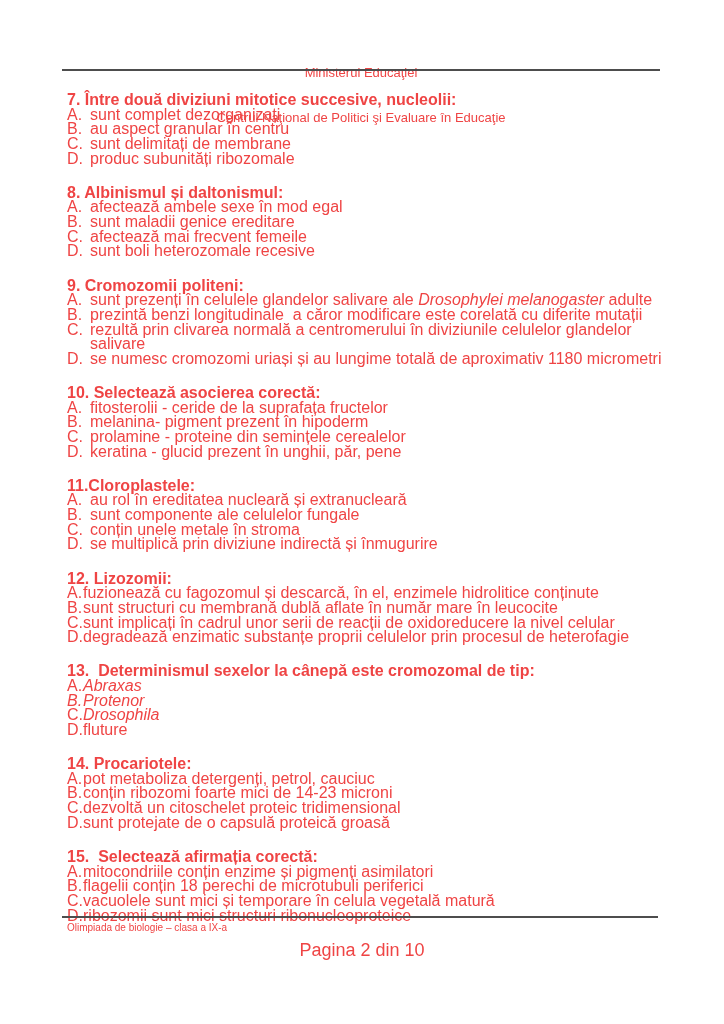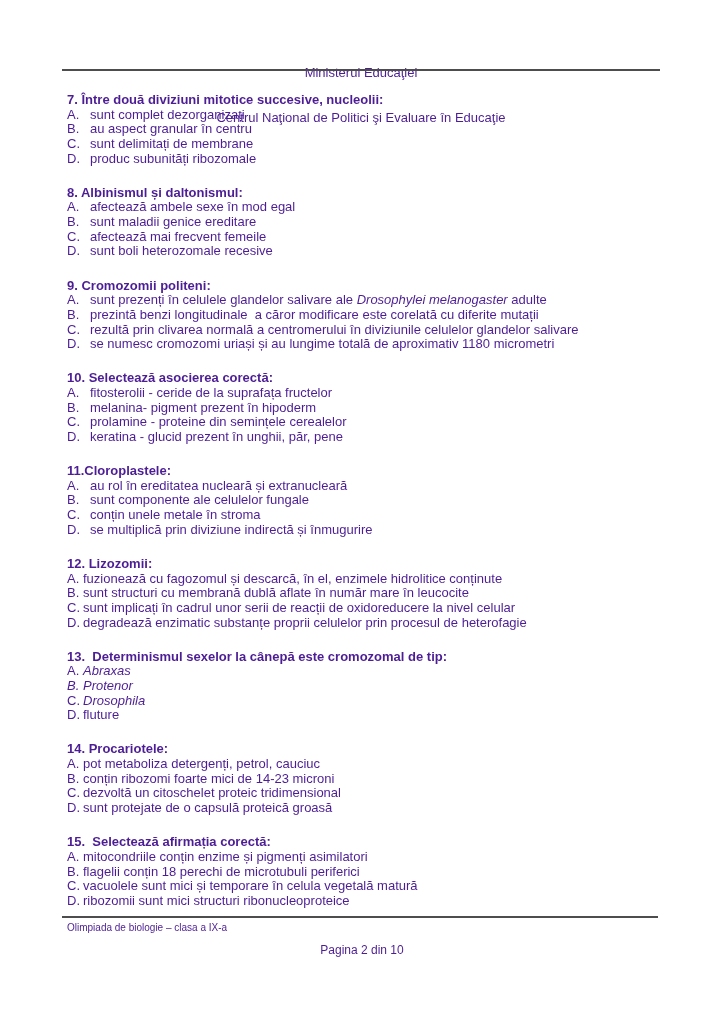--- a/index.html
+++ b/index.html
@@ -2,40 +2,40 @@
 <html><head>
 <meta charset="utf-8">
 <style>
   html, body { margin: 0; padding: 0; background: #ffffff; }
   .page {
     position: relative;
     width: 724px;
     height: 1024px;
     background: #ffffff;
     font-family: "Liberation Sans", sans-serif;
-    color: #4c1d95;
+    color: #ef4444;
     overflow: hidden;
   }
   .header {
     position: absolute;
     top: 35px; left: 62px; right: 64px;
     text-align: center;
     font-size: 13px;
     line-height: 15px;
     white-space: pre-wrap;
   }
   .header-rule {
     position: absolute;
     top: 69px; left: 62px; right: 64px;
     border-top: 2px solid #4d4d4d;
   }
   .content {
     position: absolute;
     top: 93px; left: 67px; right: 58px;
-    font-size: 13px;
+    font-size: 16px;
     line-height: 14.65px;
     white-space: pre-wrap;
   }
   .question { margin: 0 0 19.5px 0; }
   .q-title { font-weight: bold; margin: 0; }
   .option { margin: 0; display: flex; }
   .option .letter { flex: 0 0 auto; }
   .wide .letter { width: 23px; }
   .narrow .letter { width: 16px; }
   .letter.it { font-style: italic; }
@@ -48,21 +48,21 @@
   .footer-left {
     position: absolute;
     top: 921px; left: 67px;
     font-size: 10px;
     line-height: 14px;
   }
   .footer-page {
     position: absolute;
     top: 943px; left: 0; width: 100%;
     text-align: center;
-    font-size: 12px;
+    font-size: 18px;
     line-height: 14px;
   }
 </style>
 </head>
 <body>
 
 <div class="page">
   <div class="header">
     <div>Ministerul Educaţiei</div>
     <div>Centrul Naţional de Politici şi Evaluare în Educaţie</div>

